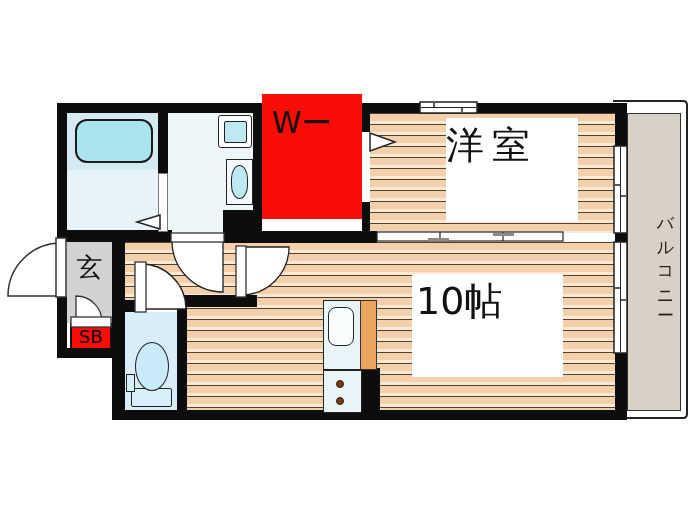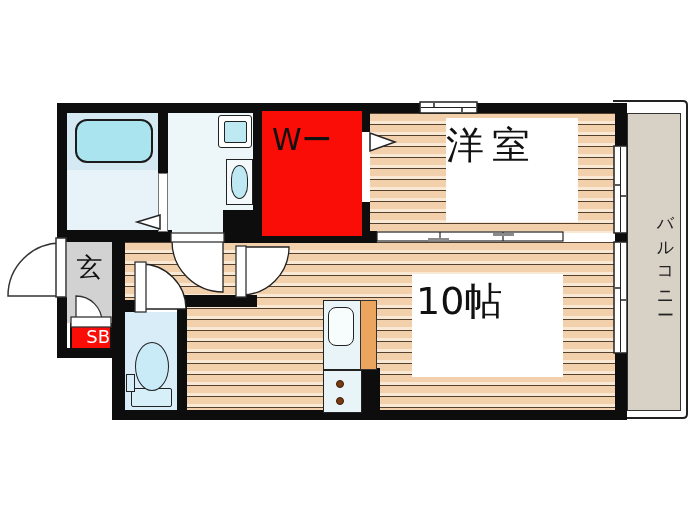--- a/index.html
+++ b/index.html
@@ -71,24 +71,24 @@
   <div class="abs" style="left:135px;top:342px;width:34px;height:49px;background:#c9ebf7;border:1.5px solid #222;border-radius:50%;box-sizing:border-box;"></div>
   <div class="abs" style="left:126px;top:374px;width:9px;height:18px;background:#d6eff9;border:1px solid #222;box-sizing:border-box;"></div>
 
   <div class="abs" style="left:323px;top:300px;width:39px;height:70px;background:#e9f4f9;border:1.5px solid #222;box-sizing:border-box;"></div>
   <div class="abs" style="left:328px;top:307px;width:26px;height:39px;background:#f7fcfd;border:1.5px solid #222;border-radius:8px;box-sizing:border-box;"></div>
   <div class="abs" style="left:360px;top:300px;width:17px;height:70px;background:#eca55f;border:1px solid #333;box-sizing:border-box;"></div>
   <div class="abs" style="left:323px;top:370px;width:39px;height:43px;background:#e9f4f9;border:1.5px solid #222;box-sizing:border-box;"></div>
   <div class="abs" style="left:336px;top:380px;width:8px;height:8px;background:#7a3a12;border:1px solid #3a1a05;border-radius:50%;box-sizing:border-box;"></div>
   <div class="abs" style="left:336px;top:397px;width:8px;height:8px;background:#7a3a12;border:1px solid #3a1a05;border-radius:50%;box-sizing:border-box;"></div>
 
-  <div class="abs" style="left:262px;top:111px;width:100px;height:125px;background:#fb0d07;color:#111;font-size:30px;line-height:38px;padding:10px 0 0 10px;box-sizing:border-box;">
+  <div class="abs" style="left:262px;top:94px;width:100px;height:125px;background:#fb0d07;color:#111;font-size:30px;line-height:38px;padding:10px 0 0 10px;box-sizing:border-box;">
     <div class="ln">Wー</div>
   </div>
-  <div class="abs" style="left:70px;top:323px;width:42px;height:27px;background:#fb0d07;border:2px solid #111;box-sizing:border-box;color:#ffffff;font-size:18px;line-height:23px;text-align:right;">
+  <div class="abs" style="left:70px;top:323px;width:42px;height:27px;background:#fb0d07;border:2px solid #111;box-sizing:border-box;color:#000000;font-size:18px;line-height:23px;text-align:center;">
     <span>SB</span>
   </div>
   <div class="abs" style="left:67px;top:250px;width:45px;text-align:center;font-size:26px;color:#111;">玄</div>
 
   <div class="abs label-box" style="left:446px;top:118px;width:132px;height:104px;font-size:38px;line-height:50px;padding-top:2px;box-sizing:border-box;">
     <div class="ln" style="letter-spacing:8px;">洋室</div>
   </div>
   <div class="abs label-box" style="left:412px;top:274px;width:151px;height:103px;font-size:38px;line-height:50px;padding:2px 0 0 4px;box-sizing:border-box;">
     <div class="ln">10帖</div>
   </div>

